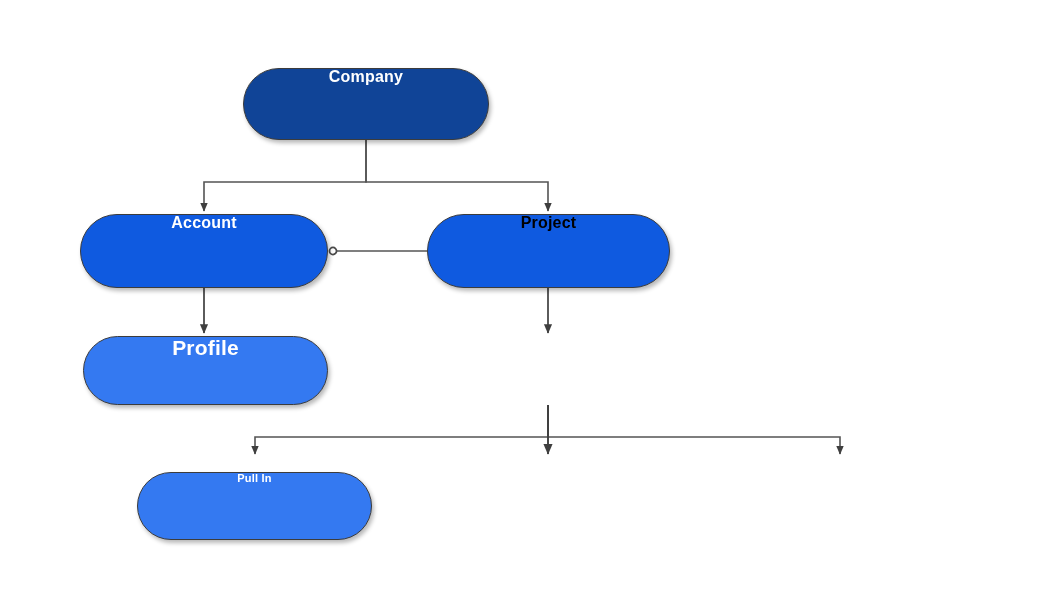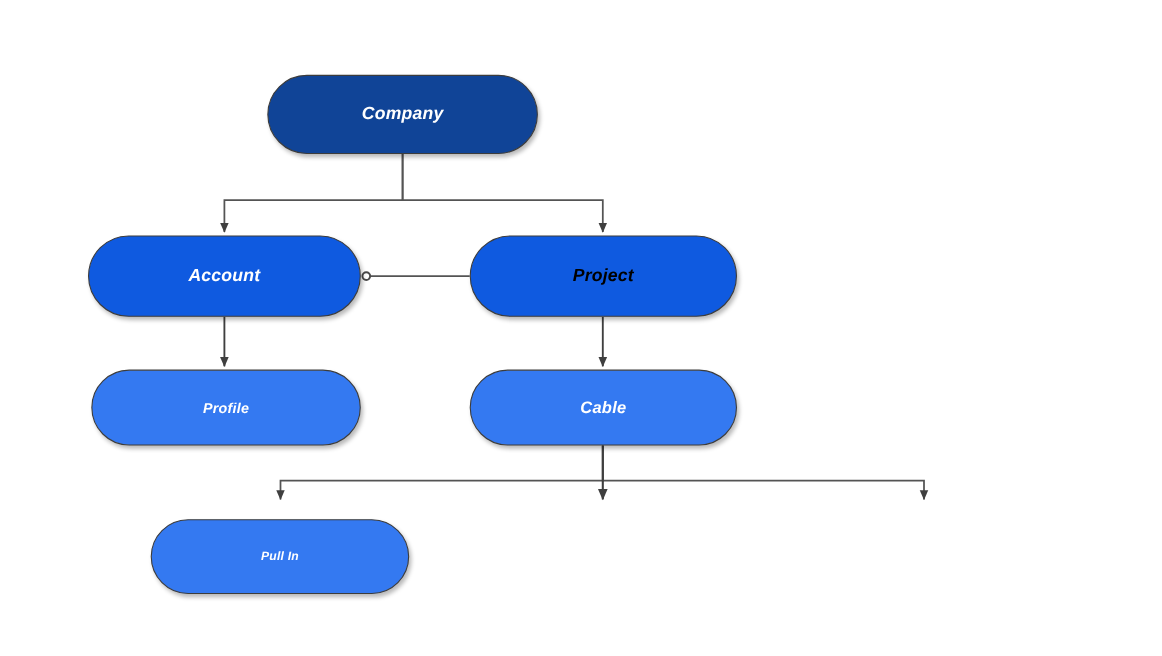--- a/index.html
+++ b/index.html
@@ -23,32 +23,31 @@
     position: absolute;
     left: 0;
     top: 0;
     width: 1056px;
     height: 596px;
     pointer-events: none;
   }
   .node {
     position: absolute;
     display: flex;
-    align-items: center;
+    align-items: flex-start;
     justify-content: center;
     box-sizing: border-box;
     border: 1.5px solid #3c3c3c;
     border-radius: 999px;
     color: #ffffff;
     font-weight: bold;
     letter-spacing: 0.2px;
     text-align: center;
     box-shadow: 2px 3px 4px rgba(0,0,0,0.28);
     user-select: none;
-    font-style: italic;
   }
   .node-label {
     display: block;
     line-height: 1;
     white-space: nowrap;
   }
 </style>
 </head>
 <body>
 
@@ -83,27 +82,24 @@
   </div>
 
   <div class="node" style="left: 80px; top: 214px; width: 248px; height: 74px; background: rgb(15, 90, 224); font-size: 16px; border-color: rgb(60, 60, 60); color: rgb(255, 255, 255);">
     <span class="node-label">Account</span>
   </div>
 
   <div class="node" style="left: 427px; top: 214px; width: 243px; height: 74px; background: rgb(15, 90, 224); font-size: 16px; border-color: rgb(60, 60, 60); color: #000000;">
     <span class="node-label">Project</span>
   </div>
 
-  <div class="node" style="left: 83px; top: 336px; width: 245px; height: 69px; background: rgb(52, 121, 241); font-size: 13px; border-color: rgb(60, 60, 60); color: rgb(255, 255, 255);">
+  <div class="node" style="left: 83px; top: 336px; width: 245px; height: 69px; background: rgb(52, 121, 241); font-size: 21px; border-color: rgb(60, 60, 60); color: rgb(255, 255, 255);">
     <span class="node-label">Profile</span>
   </div>
 
-  <div class="node" style="left: 427px; top: 336px; width: 243px; height: 69px; background: rgb(52, 121, 241); font-size: 15px; border-color: rgb(60, 60, 60); color: rgb(255, 255, 255);">
-    <span class="node-label">Cable</span>
-  </div>
 
   <div class="node" style="left: 137px; top: 472px; width: 235px; height: 68px; background: rgb(52, 121, 241); font-size: 11px; border-color: rgb(60, 60, 60); color: rgb(255, 255, 255);">
     <span class="node-label">Pull In</span>
   </div>
 
 
 
 </div>
 
 </body></html>

